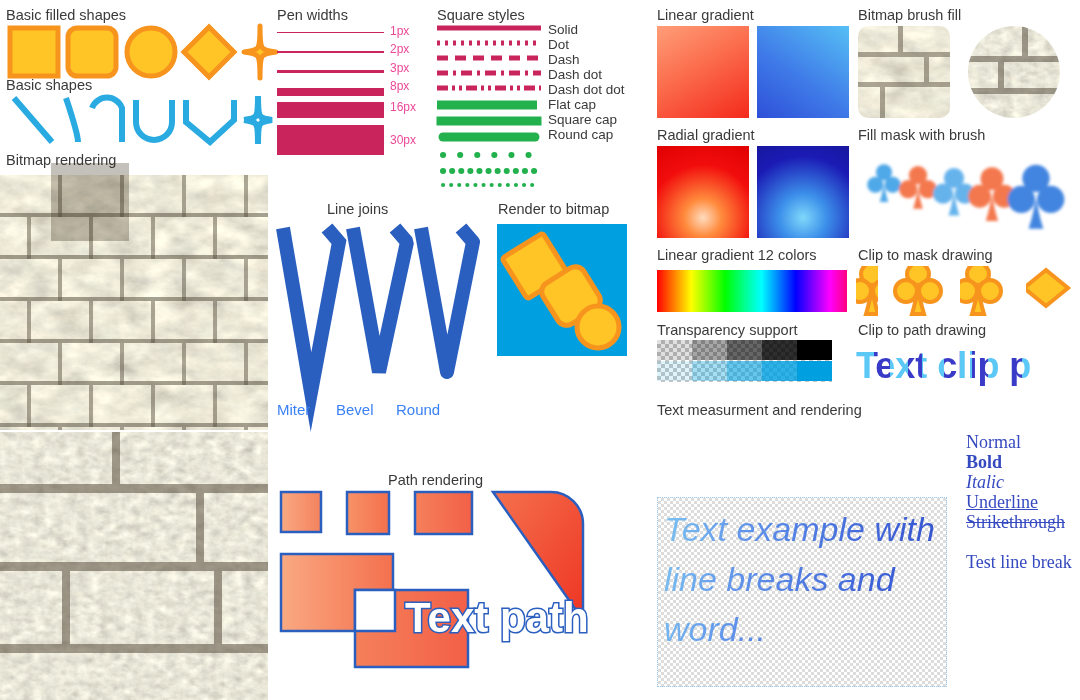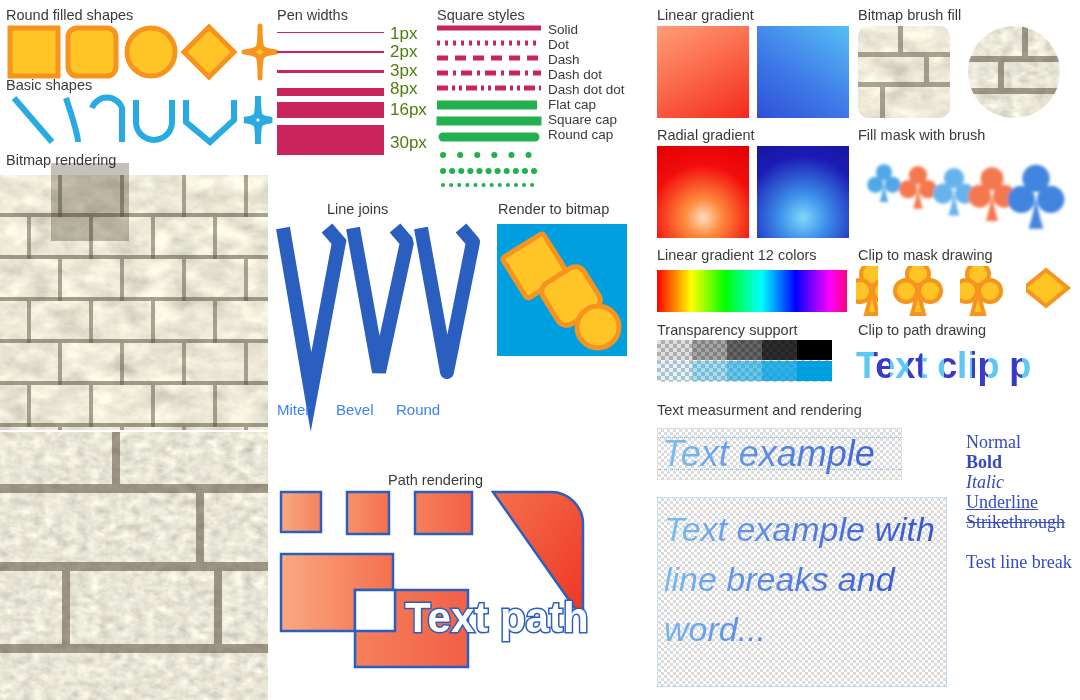--- a/index.html
+++ b/index.html
@@ -60,31 +60,31 @@
     font-family:"Liberation Serif", serif;
     font-size:18px;color:#3549c0;line-height:20px;white-space:nowrap;
   }
   .fs-bold{font-weight:bold;}
   .fs-italic{font-style:italic;}
   .fs-underline{text-decoration:underline;}
   .fs-strike{text-decoration:line-through;}
 
   
   .penbar{position:absolute;background:#C9245C;}
-  .penlbl{position:absolute;font-size:17px;color:#4d7c0f;line-height:1;}
+  .penlbl{position:absolute;font-size:12px;color:#ec4899;line-height:1;}
 
   
   .strokelbl{position:absolute;font-size:13.5px;color:#3a3a3a;line-height:1;white-space:nowrap;}
 </style>
 </head>
 <body>
 
 <div class="stage">
 
-  <div class="abs lbl" style="left:6px;top:8px;">Round filled shapes</div>
+  <div class="abs lbl" style="left:6px;top:8px;">Basic filled shapes</div>
 
   <svg class="abs" style="left:4px;top:22px;" width="262" height="62">
     <rect x="6" y="6" width="48" height="48" fill="#FFC425" stroke="#F7941E" stroke-width="5"></rect>
     <rect x="64" y="6" width="48" height="48" rx="9" ry="9" fill="#FFC425" stroke="#F7941E" stroke-width="5"></rect>
     <circle cx="147" cy="30" r="24" fill="#FFC425" stroke="#F7941E" stroke-width="5"></circle>
     <polygon points="205,5 230,30 205,55 180,30" fill="#FFC425" stroke="#F7941E" stroke-width="5"></polygon>
     <path d="M240,30 C256,28 256,28 256,4 C256,28 256,28 272,30 C256,32 256,32 256,56 C256,32 256,32 240,30 Z" fill="#FFC425" stroke="#F7941E" stroke-width="5" stroke-linejoin="round"></path>
   </svg>
 
   <div class="abs lbl" style="left:6px;top:78px;">Basic shapes</div>
@@ -411,25 +411,20 @@
     <g clip-path="url(#stripesA)">
       <text x="0" y="36" font-family="Liberation Sans, sans-serif" font-size="36" font-weight="bold" fill="#5BC8F5">Text clip p</text>
     </g>
     <g clip-path="url(#stripesB)">
       <text x="0" y="36" font-family="Liberation Sans, sans-serif" font-size="36" font-weight="bold" fill="#3A3AC8">Text clip p</text>
     </g>
   </svg>
 
   <div class="abs lbl" style="left:657px;top:403px;">Text measurment and rendering</div>
 
-  <div class="textbox checker-sm" style="left:657px;top:428px;width:245px;height:52px;border-color:#cfd8c8;">
-    <div style="position:absolute;left:0;right:0;top:8px;border-top:1px dotted #7fc4ef;"></div>
-    <div style="position:absolute;left:0;right:0;bottom:9px;border-top:1px dotted #7fc4ef;"></div>
-    <div class="gradtext" style="position:absolute;left:4px;top:4px;font-size:36px;">Text example</div>
-  </div>
 
   <div class="textbox checker-sm" style="left:657px;top:497px;width:290px;height:190px;">
     <div class="gradtext-wrap" style="position:absolute;left:6px;top:6px;width:272px;font-size:34px;line-height:50px;">Text example with line breaks and word...</div>
   </div>
 
   <div class="abs fontsample" style="left:966px;top:432px;">Normal</div>
   <div class="abs fontsample fs-bold" style="left:966px;top:452px;">Bold</div>
   <div class="abs fontsample fs-italic" style="left:966px;top:472px;">Italic</div>
   <div class="abs fontsample fs-underline" style="left:966px;top:492px;">Underline</div>
   <div class="abs fontsample fs-strike" style="left:966px;top:512px;">Strikethrough</div>

